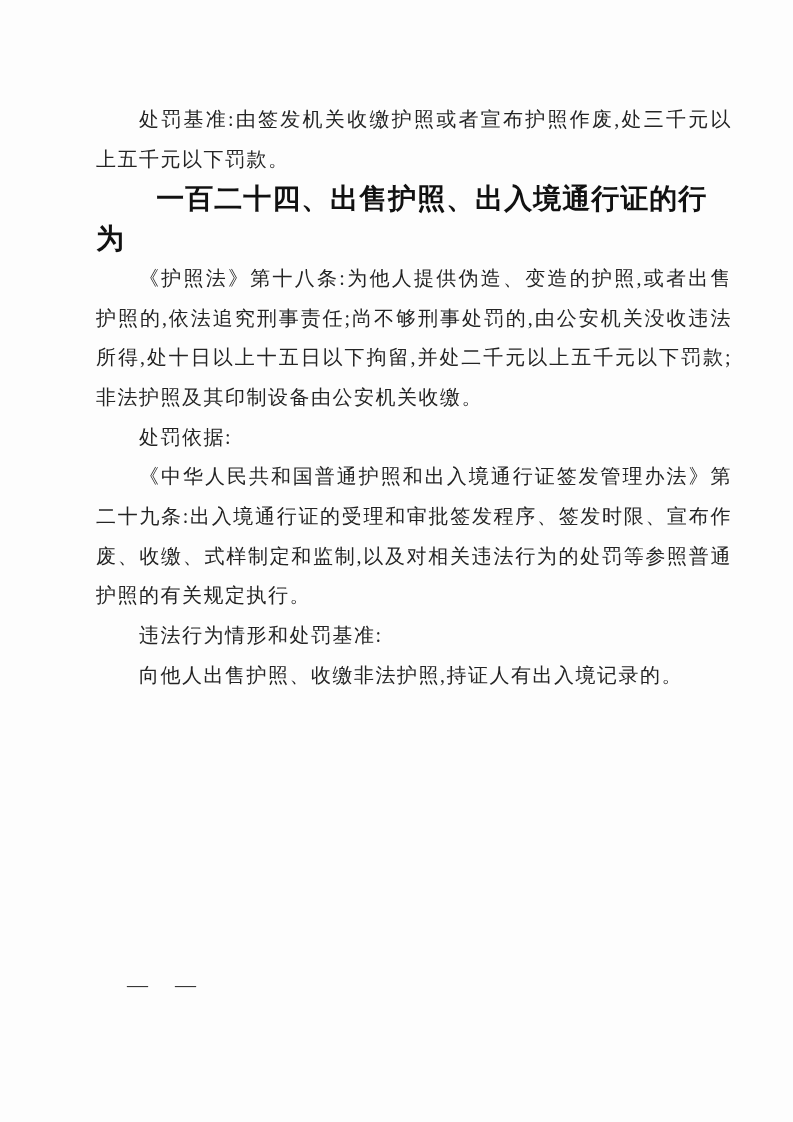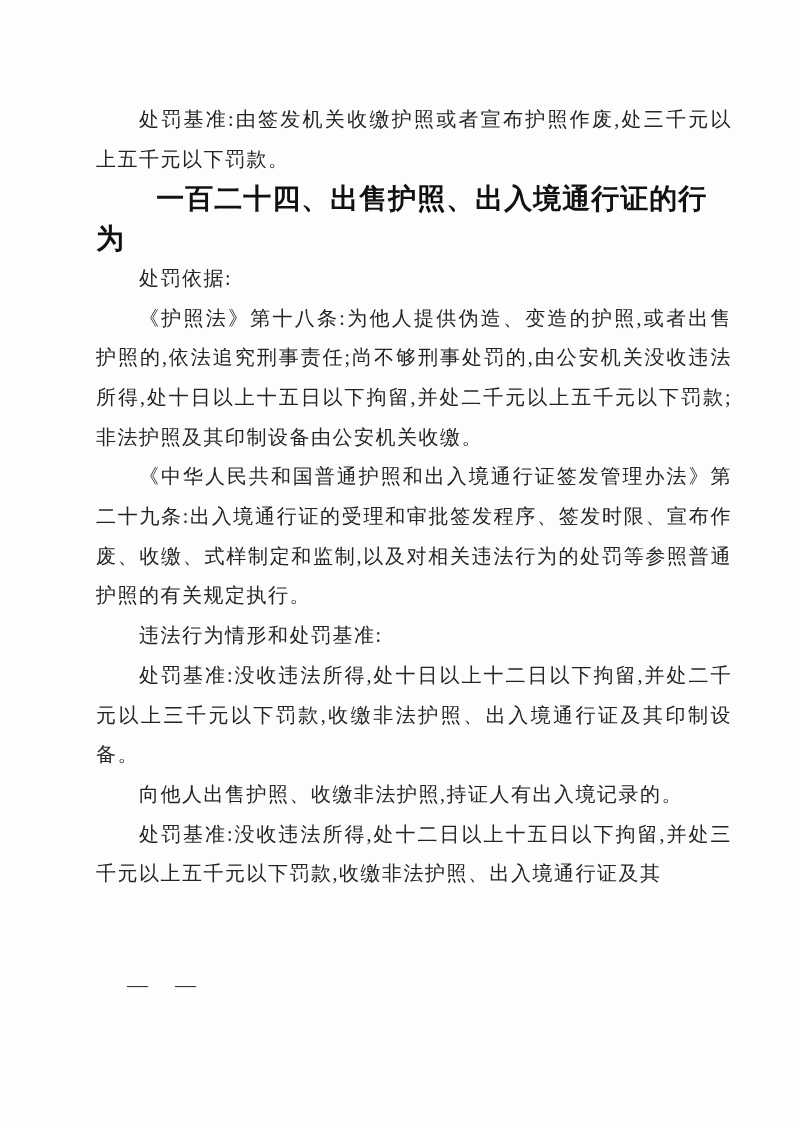--- a/index.html
+++ b/index.html
@@ -65,36 +65,34 @@
 <body>
 
 <div class="page">
 
   <div class="text-block">
 
     <p>处罚基准:由签发机关收缴护照或者宣布护照作废,处三千元以上五千元以下罚款。</p>
 
     <h2 class="section-heading">一百二十四、出售护照、出入境通行证的行为</h2>
 
+    <p>《护照法》第十八条:为他人提供伪造、变造的护照,或者出售护照的,依法追究刑事责任;尚不够刑事处罚的,由公安机关没收违法所得,处十日以上十五日以下拘留,并处二千元以上五千元以下罚款;非法护照及其印制设备由公安机关收缴。</p>
+
     <p>处罚依据:</p>
-
-    <p>《护照法》第十八条:为他人提供伪造、变造的护照,或者出售护照的,依法追究刑事责任;尚不够刑事处罚的,由公安机关没收违法所得,处十日以上十五日以下拘留,并处二千元以上五千元以下罚款;非法护照及其印制设备由公安机关收缴。</p>
 
     <p>《中华人民共和国普通护照和出入境通行证签发管理办法》第二十九条:出入境通行证的受理和审批签发程序、签发时限、宣布作废、收缴、式样制定和监制,以及对相关违法行为的处罚等参照普通护照的有关规定执行。</p>
 
     <p>违法行为情形和处罚基准:</p>
 
 
 
-    <p>处罚基准:没收违法所得,处十日以上十二日以下拘留,并处二千元以上三千元以下罚款,收缴非法护照、出入境通行证及其印制设备。</p>
 
 
     <p>向他人出售护照、收缴非法护照,持证人有出入境记录的。</p>
 
-    <p>处罚基准:没收违法所得,处十二日以上十五日以下拘留,并处三千元以上五千元以下罚款,收缴非法护照、出入境通行证及其</p>
 
   </div>
 
   <div class="page-footer">
     <span>—</span>
     <span class="dash-gap"></span>
     <span>—</span>
   </div>
 
 </div>

